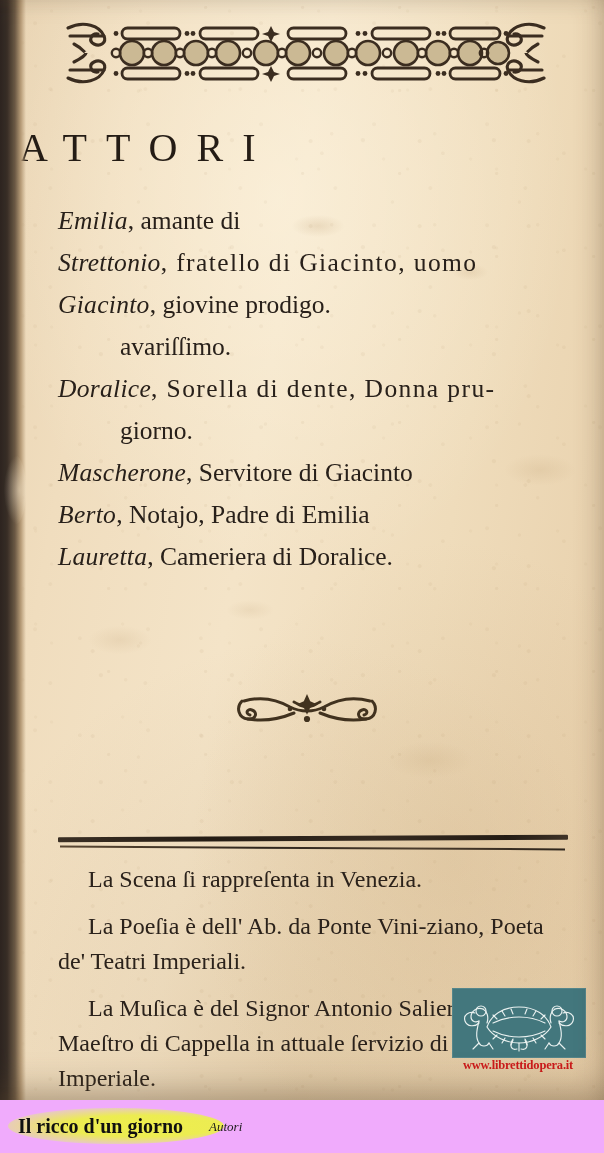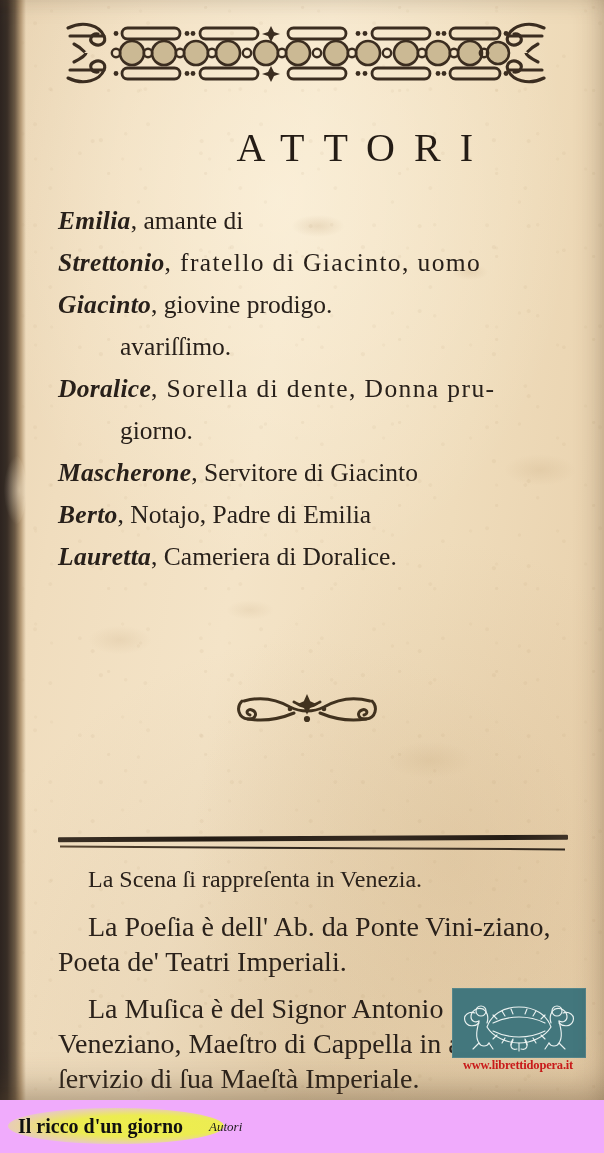--- a/index.html
+++ b/index.html
@@ -84,21 +84,21 @@
     left: 60px; top: 14px;
     width: 492px; height: 78px;
   }
   .headband svg { display: block; width: 100%; height: 100%; }
 
   
   .title {
     position: absolute;
     left: 0; top: 124px;
     width: 492px;
-    text-align: right;
+    text-align: left;
     font-family: "Liberation Serif", serif;
     font-size: 40px;
     letter-spacing: 19px;
     text-indent: 19px;
     color: #241c15;
     font-weight: 400;
   }
 
   
   #cast {
@@ -107,21 +107,21 @@
     width: 500px;
   }
   .cast-line {
     font-size: 25.5px;
     line-height: 42px;
     color: #28201a;
     white-space: nowrap;
   }
   .cast-line .nm {
     font-style: italic;
-    font-weight: 700;
+    font-weight: 400;
     letter-spacing: .3px;
   }
   .cast-line .ds { font-style: normal; }
   .cast-cont {
     font-size: 25.5px;
     line-height: 42px;
     color: #28201a;
     padding-left: 62px;
   }
   .spread { letter-spacing: 1.4px; }
@@ -149,21 +149,21 @@
   }
 
   
   #notes {
     position: absolute;
     left: 58px; top: 862px;
     width: 516px;
   }
   .note { font-size: 24px; line-height: 35px; color: #2b221b; }
   .note.ind { text-indent: 30px; }
-  .note-flow { font-size: 28px; line-height: 35px; color: #2b221b; }
+  .note-flow { font-size: 24px; line-height: 35px; color: #2b221b; }
 
   
   #watermark {
     position: absolute;
     left: 452px; top: 988px;
     width: 132px; height: 68px;
     background: #43777d;
     border: 1px solid #55868b;
   }
   #watermark svg { display: block; width: 100%; height: 100%; }

